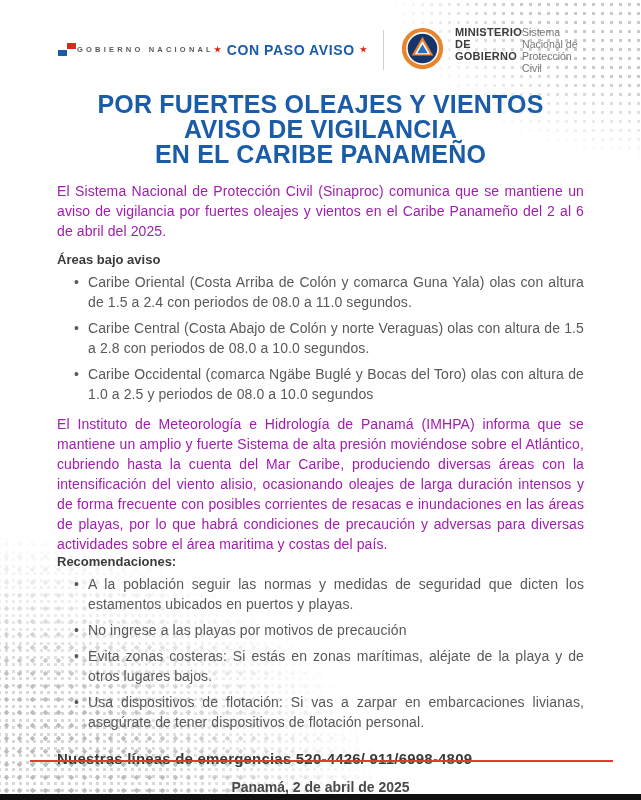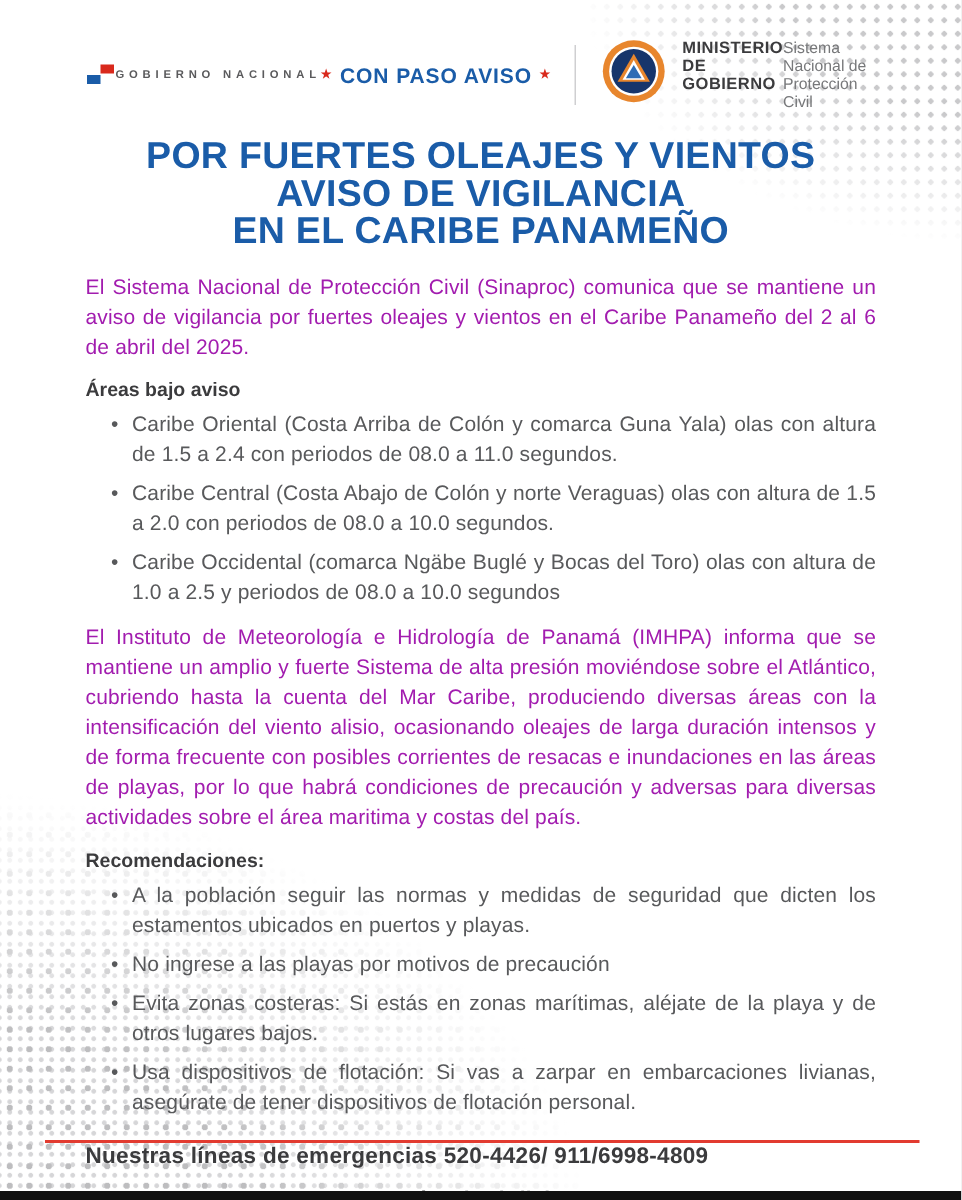--- a/index.html
+++ b/index.html
@@ -52,21 +52,21 @@
   .para { color:#a21caf; font-size:14px; line-height:20px; text-align:justify; letter-spacing:0.1px; }
   .intro { margin-top:14px; }
   .section-heading { color:#3b3b3d; font-size:13px; font-weight:bold; margin-top:11px; }
   ul.bullets { list-style:none; margin-top:5px; }
   ul.bullets li {
     position:relative; padding-left:14px; margin-left:17px; margin-bottom:6px;
     color:#58595b; font-size:14px; line-height:20px; text-align:justify; letter-spacing:0.1px;
   }
   ul.bullets li .marker { position:absolute; left:0; top:0; color:#58595b; }
   .main-para { margin-top:10px; }
-  .rec-heading { margin-top:12px; }
+  .rec-heading { margin-top:0; }
   .emergency { color:#3b3b3d; font-size:15px; font-weight:bold; margin-top:18px; letter-spacing:0.2px; }
   .dateline { color:#4a4a4c; font-size:14px; font-weight:bold; text-align:center; margin-top:12px; }
 
   .red-divider { position:absolute; left:30px; right:28px; top:760px; height:2px; background:#e23b30; z-index:3; }
   .footer-bar { position:absolute; left:0; right:0; bottom:0; height:6px; background:#101010; z-index:3; }
 </style>
 </head>
 <body>
 
 <div class="page">
@@ -118,21 +118,21 @@
 
     <div class="section-heading">Áreas bajo aviso</div>
 
     <ul class="bullets">
       <li>
         <span class="marker">•</span>
         <span>Caribe Oriental (Costa Arriba de Colón y comarca Guna Yala) olas con altura de 1.5 a 2.4 con periodos de 08.0 a 11.0 segundos.</span>
       </li>
       <li>
         <span class="marker">•</span>
-        <span>Caribe Central (Costa Abajo de Colón y norte Veraguas) olas con altura de 1.5 a 2.0 con periodos de 08.0 a 10.0 segundos.</span>
+        <span>Caribe Central (Costa Abajo de Colón y norte Veraguas) olas con altura de 1.5 a 2.8 con periodos de 08.0 a 10.0 segundos.</span>
       </li>
       <li>
         <span class="marker">•</span>
         <span>Caribe Occidental (comarca Ngäbe Buglé y Bocas del Toro) olas con altura de 1.0 a 2.5 y periodos de 08.0 a 10.0 segundos</span>
       </li>
     </ul>
 
     <p class="para main-para">El Instituto de Meteorología e Hidrología de Panamá (IMHPA) informa que se mantiene un amplio y fuerte Sistema de alta presión moviéndose sobre el Atlántico, cubriendo hasta la cuenta del Mar Caribe, produciendo diversas áreas con la intensificación del viento alisio, ocasionando oleajes de larga duración intensos y de forma frecuente con posibles corrientes de resacas e inundaciones en las áreas de playas, por lo que habrá condiciones de precaución y adversas para diversas actividades sobre el área maritima y costas del país.</p>
 
     <div class="section-heading rec-heading">Recomendaciones:</div>

